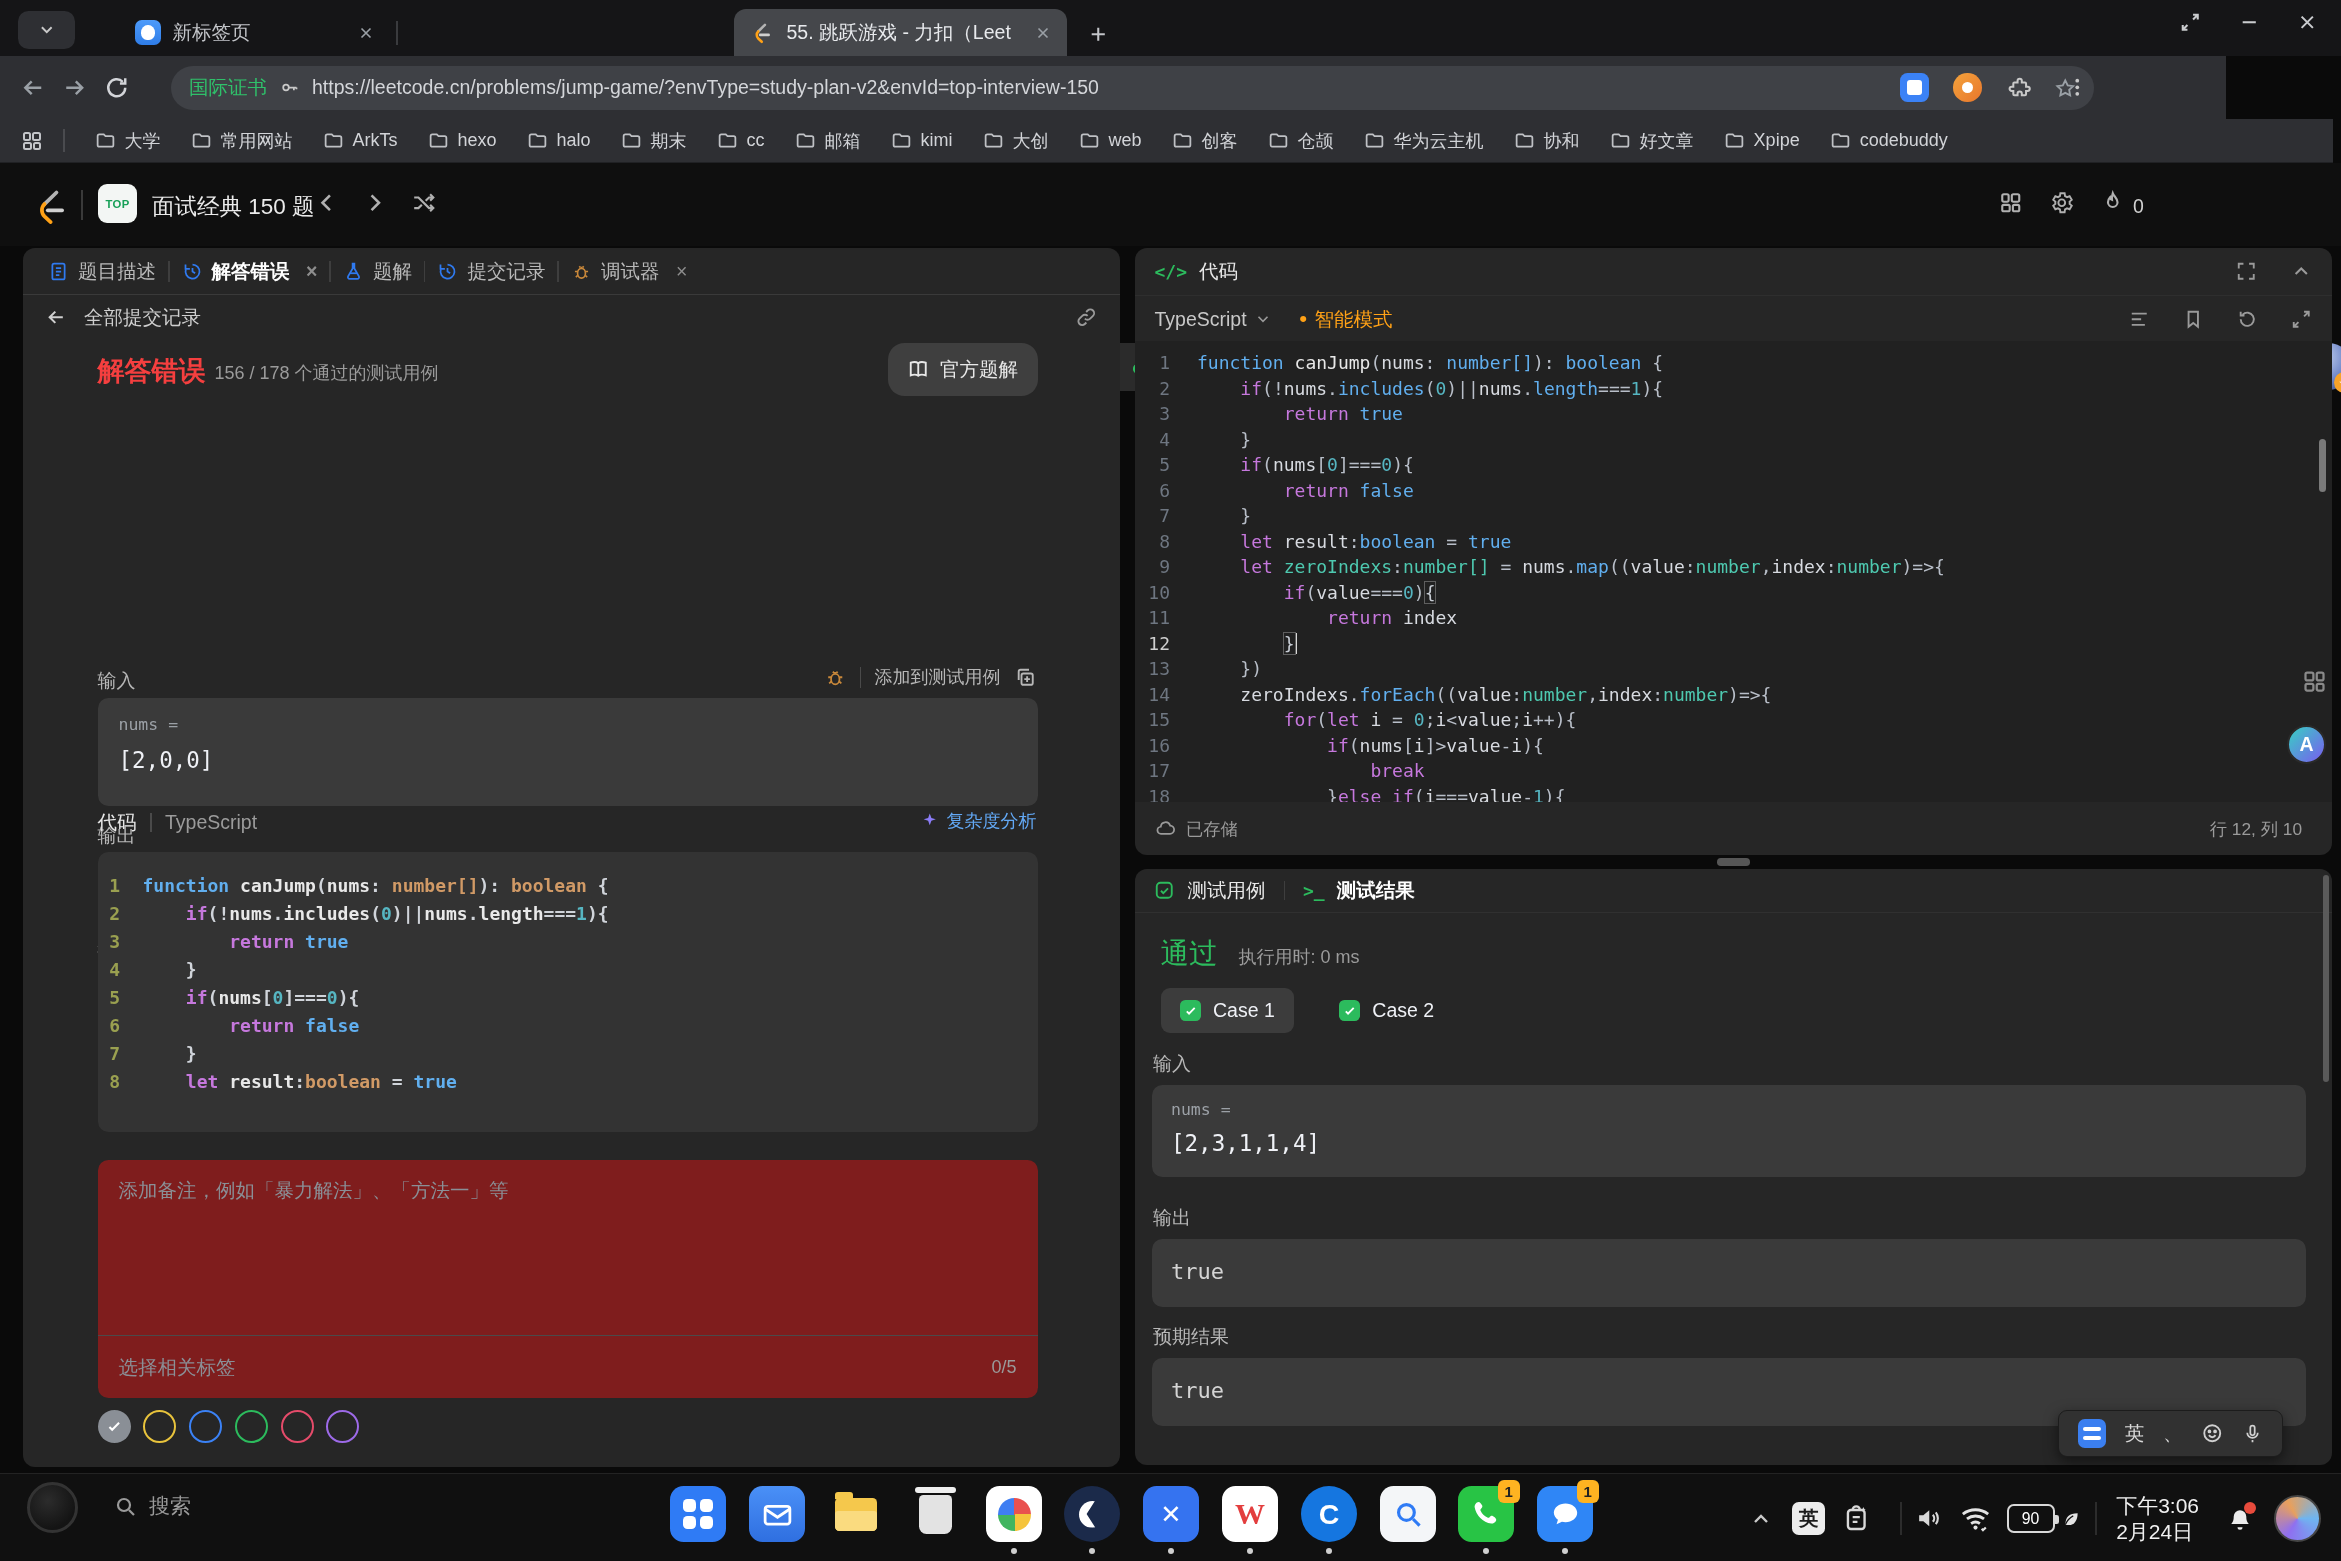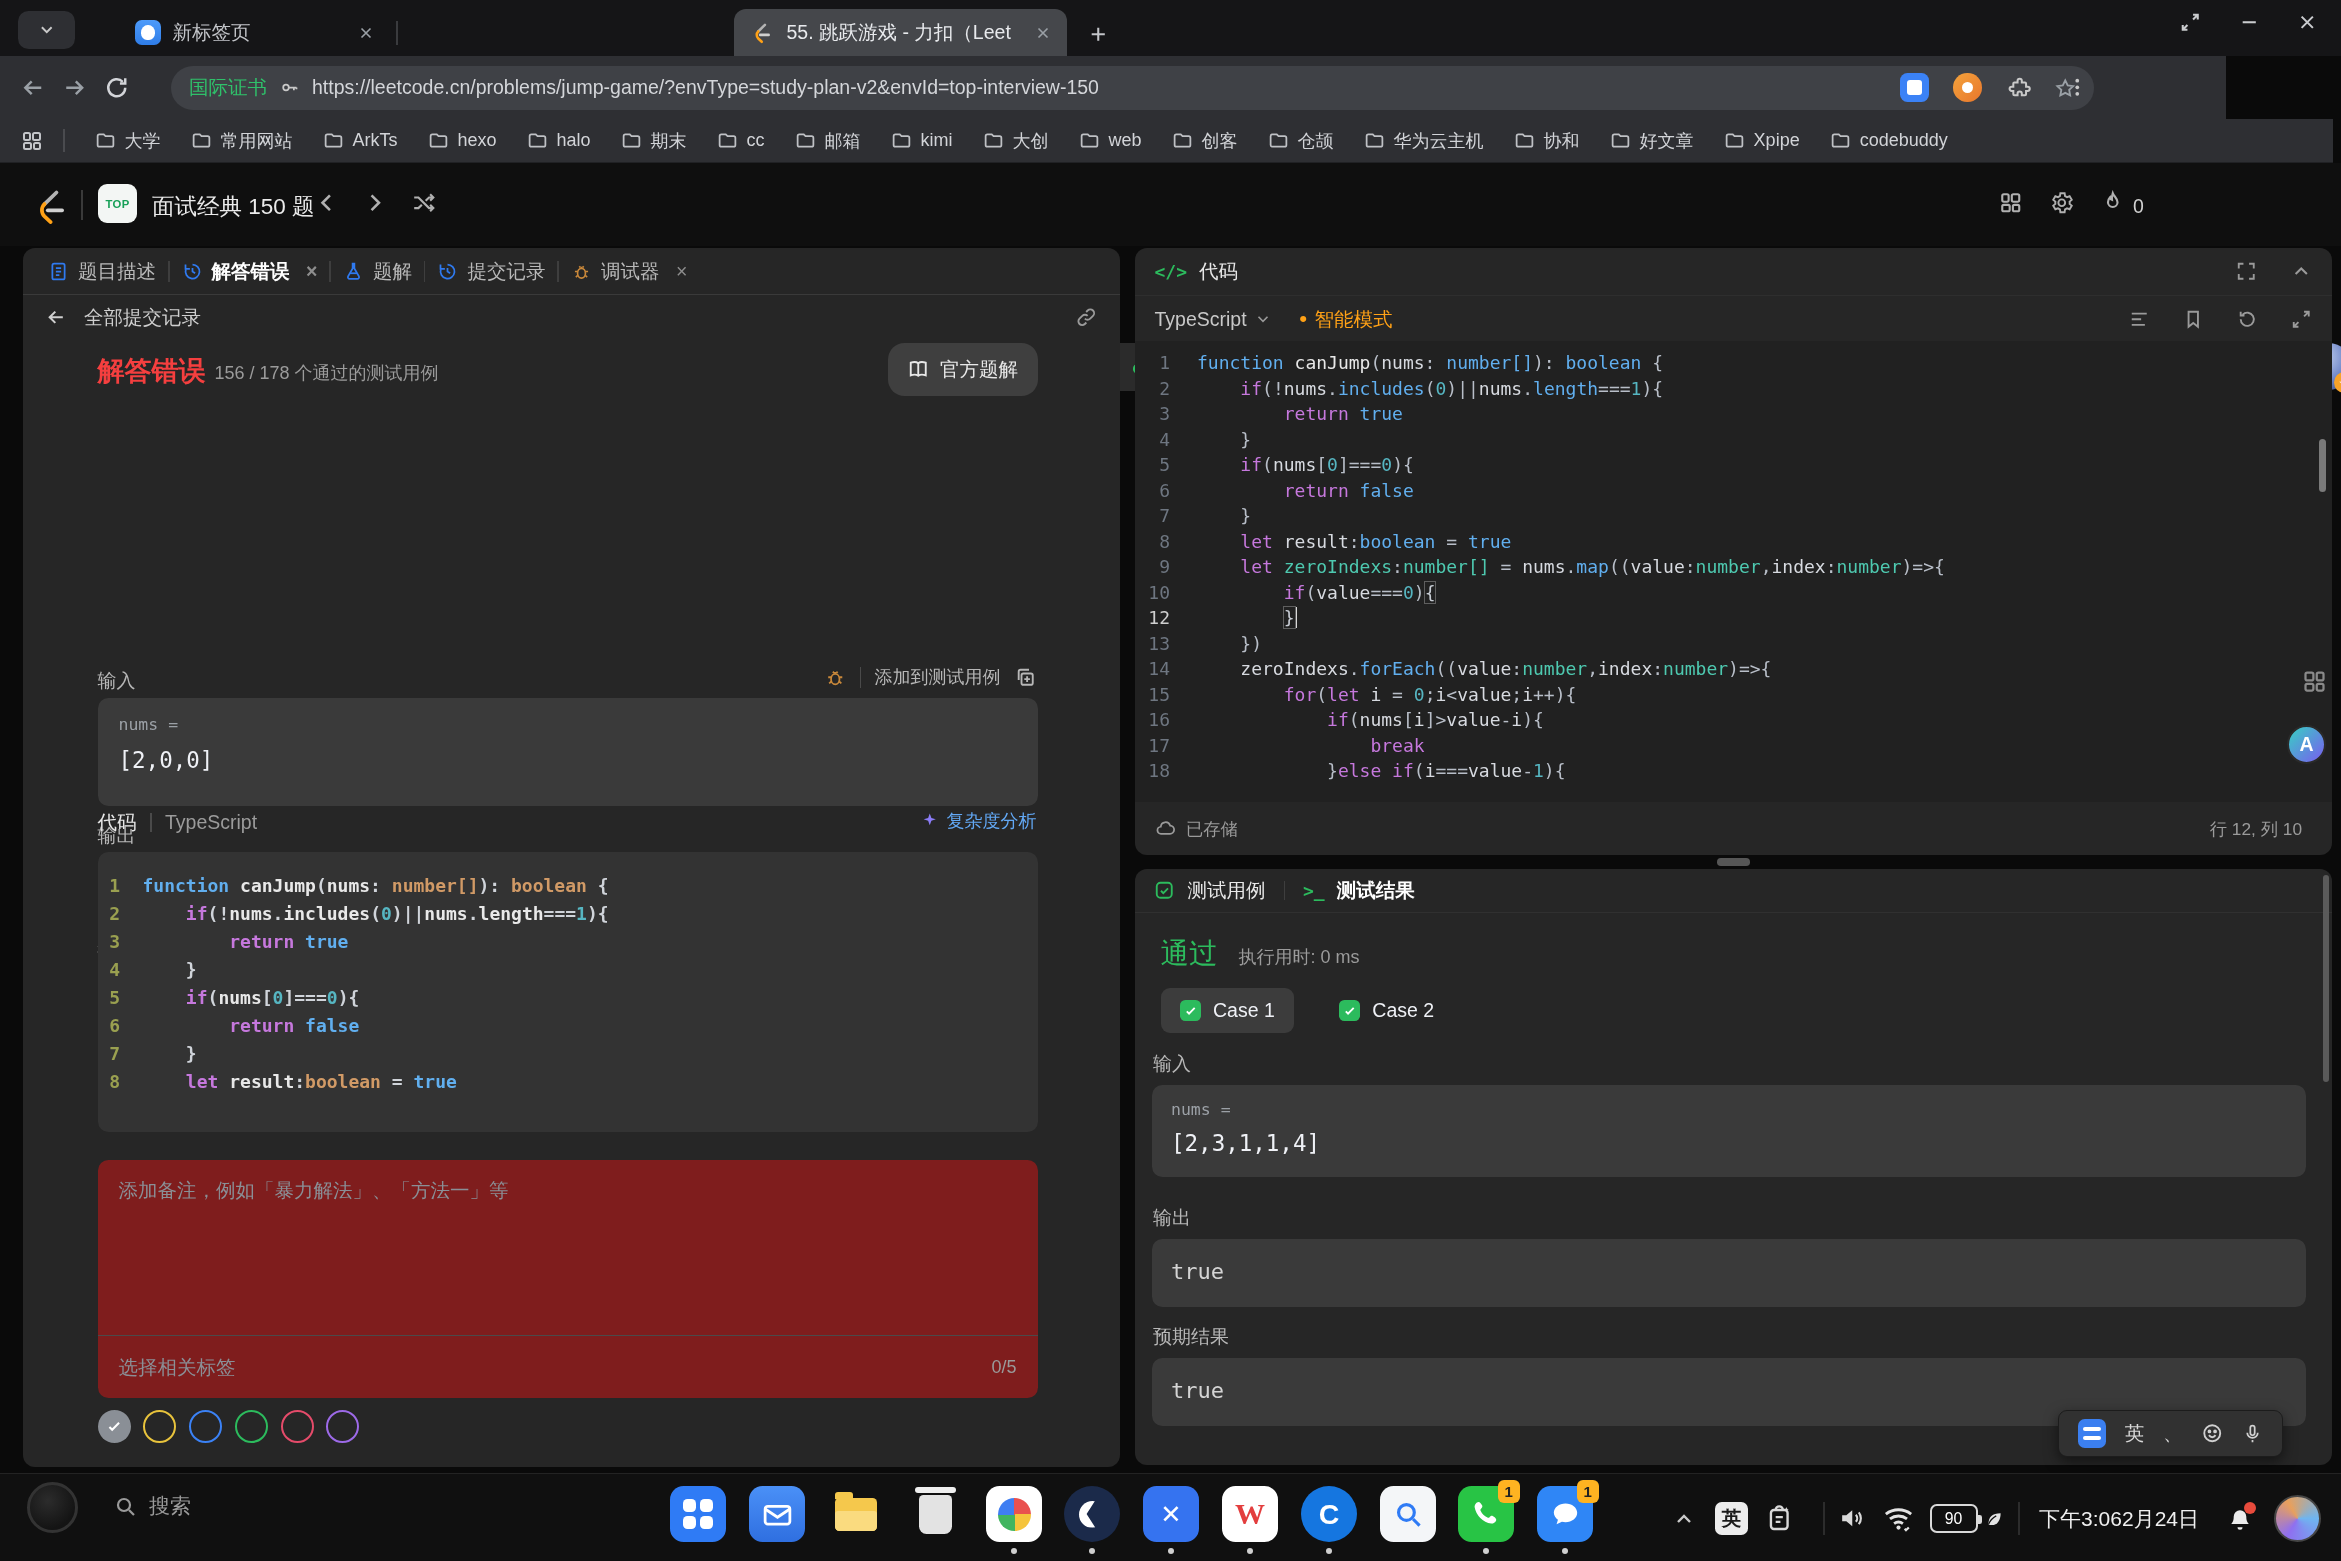--- a/index.html
+++ b/index.html
@@ -196,21 +196,21 @@
 .ic-mag{background:#f4f6f8}
 .ic-phone{background:#28c445}
 .ic-chat{background:#2f86f6}
 #tray{position:absolute;right:0;top:0;height:89px;display:flex;align-items:center;color:#d9d9d9}
 .trayitem{display:flex;align-items:center;justify-content:center}
 .traydiv{width:1.5px;height:33px;background:#2c2c2c;margin:0 13.5px}
 #imebadge{width:33px;height:33px;border-radius:6.8px;background:#ececec;color:#1a1a1a;font-size:19.5px;display:flex;align-items:center;justify-content:center;font-weight:600}
 #battbox{display:flex;align-items:center;gap:6px}
 .battshell{width:48px;height:28.5px;border:2.3px solid #d9d9d9;border-radius:6.8px;display:flex;align-items:center;justify-content:center;font-size:15.8px;color:#fff;position:relative}
 .battshell::after{content:"";position:absolute;right:-6px;top:8.3px;width:3.8px;height:9px;background:#d9d9d9;border-radius:0 2.3px 2.3px 0}
-#clock{display:flex;align-items:flex-start;line-height:25.5px;font-size:21px;color:#f0f0f0;margin:0 6px}
+#clock{display:flex;flex-direction:column;align-items:flex-start;line-height:25.5px;font-size:21px;color:#f0f0f0;margin:0 6px}
 .bellwrap{position:relative;margin:0 19.5px}
 .belldot{position:absolute;right:-1.5px;top:-1.5px;width:12px;height:12px;border-radius:50%;background:#e84b3c}
 #trayavatar{width:47px;height:47px;border-radius:50%;background:conic-gradient(from 210deg,#8f6ff0,#e8a05c,#6fb5f0,#8f6ff0);margin-right:21px;border:2.3px solid #454545}
 </style>
 </head>
 <body>
 
 <div id="app">
 
   <div id="tabstrip">
@@ -726,20 +726,21 @@
           <div class="cl"><span class="ln">1</span><span class="kb">function</span><span class="ws"> </span><span class="id">canJump</span><span class="pu">(</span><span class="vr">nums</span><span class="pu">: </span><span class="ty">number[]</span><span class="pu">): </span><span class="ty">boolean</span><span class="pu"> {</span></div>
           <div class="cl"><span class="ln">2</span><span class="ws">    </span><span class="kw">if</span><span class="pu">(!</span><span class="vr">nums</span><span class="pu">.</span><span class="mt">includes</span><span class="pu">(</span><span class="nm">0</span><span class="pu">)||</span><span class="vr">nums</span><span class="pu">.</span><span class="mt">length</span><span class="pu">===</span><span class="nm">1</span><span class="pu">){</span></div>
           <div class="cl"><span class="ln">3</span><span class="ws">        </span><span class="kw">return</span><span class="ws"> </span><span class="bl">true</span></div>
           <div class="cl"><span class="ln">4</span><span class="ws">    </span><span class="pu">}</span></div>
           <div class="cl"><span class="ln">5</span><span class="ws">    </span><span class="kw">if</span><span class="pu">(</span><span class="vr">nums</span><span class="pu">[</span><span class="nm">0</span><span class="pu">]===</span><span class="nm">0</span><span class="pu">){</span></div>
           <div class="cl"><span class="ln">6</span><span class="ws">        </span><span class="kw">return</span><span class="ws"> </span><span class="bl">false</span></div>
           <div class="cl"><span class="ln">7</span><span class="ws">    </span><span class="pu">}</span></div>
           <div class="cl"><span class="ln">8</span><span class="ws">    </span><span class="kw">let</span><span class="ws"> </span><span class="vr">result</span><span class="pu">:</span><span class="ty">boolean</span><span class="pu"> = </span><span class="bl">true</span></div>
           <div class="cl"><span class="ln">9</span><span class="ws">    </span><span class="kw">let</span><span class="ws"> </span><span class="tg">zeroIndexs</span><span class="pu">:</span><span class="tg">number[]</span><span class="pu"> = </span><span class="vr">nums</span><span class="pu">.</span><span class="mt">map</span><span class="pu">((</span><span class="vr">value</span><span class="pu">:</span><span class="tg">number</span><span class="pu">,</span><span class="vr">index</span><span class="pu">:</span><span class="tg">number</span><span class="pu">)=&gt;{</span></div>
           <div class="cl"><span class="ln">10</span><span class="ws">        </span><span class="kw">if</span><span class="pu">(</span><span class="vr">value</span><span class="pu">===</span><span class="nm">0</span><span class="pu">)</span><span class="bx">{</span></div>
+          <div class="cl"><span class="ln">11</span><span class="ws">            </span><span class="kw">return</span><span class="ws"> </span><span class="vr">index</span></div>
           <div class="cl cur"><span class="ln">12</span><span class="ws">        </span><span class="bx">}</span><span class="cr"></span></div>
           <div class="cl"><span class="ln">13</span><span class="ws">    </span><span class="pu">})</span></div>
           <div class="cl"><span class="ln">14</span><span class="ws">    </span><span class="vr">zeroIndexs</span><span class="pu">.</span><span class="mt">forEach</span><span class="pu">((</span><span class="vr">value</span><span class="pu">:</span><span class="tg">number</span><span class="pu">,</span><span class="vr">index</span><span class="pu">:</span><span class="tg">number</span><span class="pu">)=&gt;{</span></div>
           <div class="cl"><span class="ln">15</span><span class="ws">        </span><span class="kw">for</span><span class="pu">(</span><span class="kw">let</span><span class="ws"> </span><span class="vr">i</span><span class="pu"> = </span><span class="nm">0</span><span class="pu">;</span><span class="vr">i</span><span class="pu">&lt;</span><span class="vr">value</span><span class="pu">;</span><span class="vr">i</span><span class="pu">++){</span></div>
           <div class="cl"><span class="ln">16</span><span class="ws">            </span><span class="kw">if</span><span class="pu">(</span><span class="vr">nums</span><span class="pu">[</span><span class="vr">i</span><span class="pu">]&gt;</span><span class="vr">value</span><span class="pu">-</span><span class="vr">i</span><span class="pu">){</span></div>
           <div class="cl"><span class="ln">17</span><span class="ws">                </span><span class="kw">break</span></div>
           <div class="cl"><span class="ln">18</span><span class="ws">            </span><span class="pu">}</span><span class="kw">else</span><span class="ws"> </span><span class="kw">if</span><span class="pu">(</span><span class="vr">i</span><span class="pu">===</span><span class="vr">value</span><span class="pu">-</span><span class="nm">1</span><span class="pu">){</span></div>
         </div>
     </div>
     <div id="edfoot">

